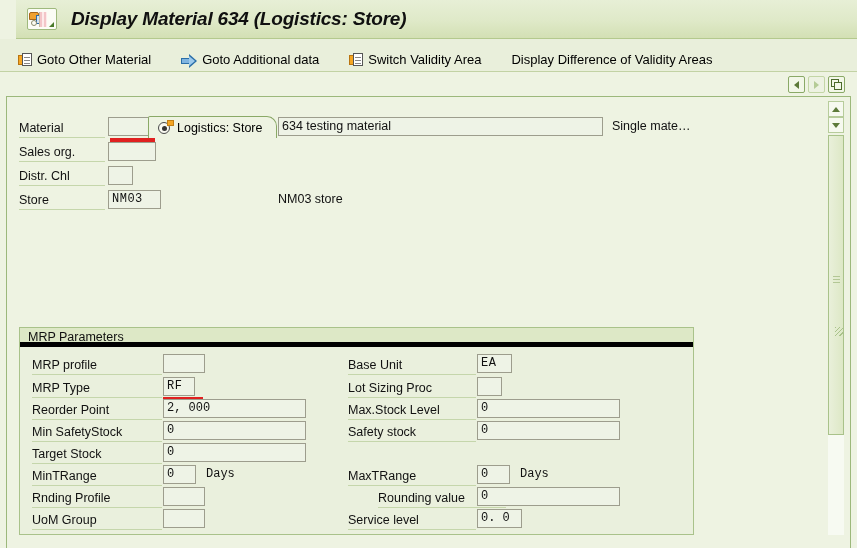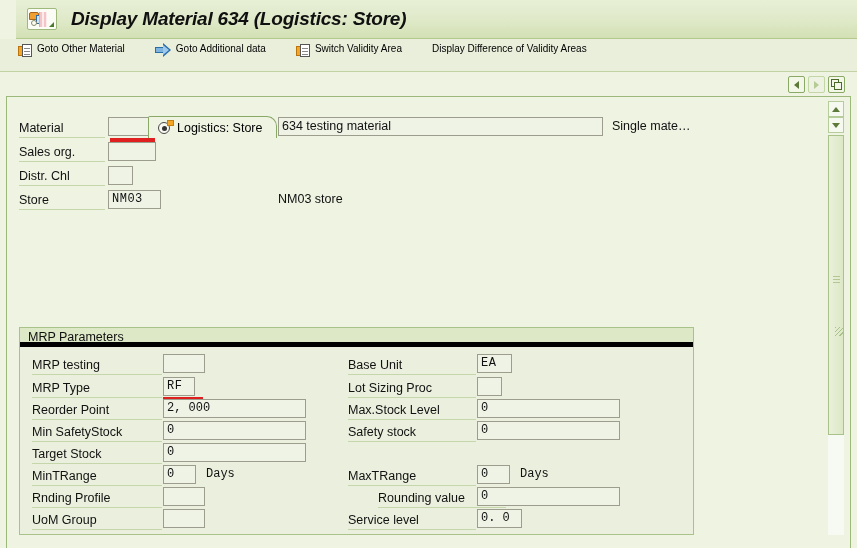--- a/index.html
+++ b/index.html
@@ -90,27 +90,27 @@
 
   
   .funcbar {
     position: absolute; left: 0; top: 39px;
     width: 857px; height: 32px;
     background: #e9efdb;
     border-bottom: 1px solid #c2d2a4;
     display: flex; align-items: center;
   }
   .fbtn {
-    display: flex; align-items: flex-start;
+    display: flex; align-items: flex-end;
     height: 24px;
     padding: 0 6px;
     margin-left: 8px;
     cursor: default;
     white-space: nowrap;
-    font-size: 10px;
+    font-size: 13px;
   }
   .fbtn:first-child { margin-left: 12px; }
   .fbtn .lbl { margin-left: 4px; }
 
   .ic-doc {
     position: relative; width: 15px; height: 15px; flex: none;
   }
   .ic-doc .pg {
     position: absolute; left: 4px; top: 1px;
     width: 10px; height: 13px;
@@ -478,21 +478,21 @@
           <span class="lab ul" style="left:4px; top:8px; width:86px;">Store</span>
           <span class="fld mono" style="left:93px; top:7px; width:53px;">NM03</span>
           <span class="plain" style="left:263px; top:7px;">NM03 store</span>
         </div>
       </div>
 
       <div class="group" style="left:12px; top:230px; width:675px; height:208px;">
         <div class="ghead">MRP Parameters</div>
         <div class="gbody" style="height:188px;">
 
-          <span class="lab ul" style="left:12px; top:9px; width:130px;">MRP testing</span>
+          <span class="lab ul" style="left:12px; top:9px; width:130px;">MRP profile</span>
           <span class="fld" style="left:143px; top:7px; width:42px;"></span>
 
           <span class="lab ul" style="left:12px; top:32px; width:130px;">MRP Type</span>
           <span class="fld mono" style="left:143px; top:30px; width:32px;">RF</span>
           <span class="redmark" style="left:143px; top:50px; width:40px;"></span>
 
           <span class="lab ul" style="left:12px; top:54px; width:130px;">Reorder Point</span>
           <span class="fld num" style="left:143px; top:52px; width:143px;">2, 000</span>
 
           <span class="lab ul" style="left:12px; top:76px; width:130px;">Min SafetyStock</span>

